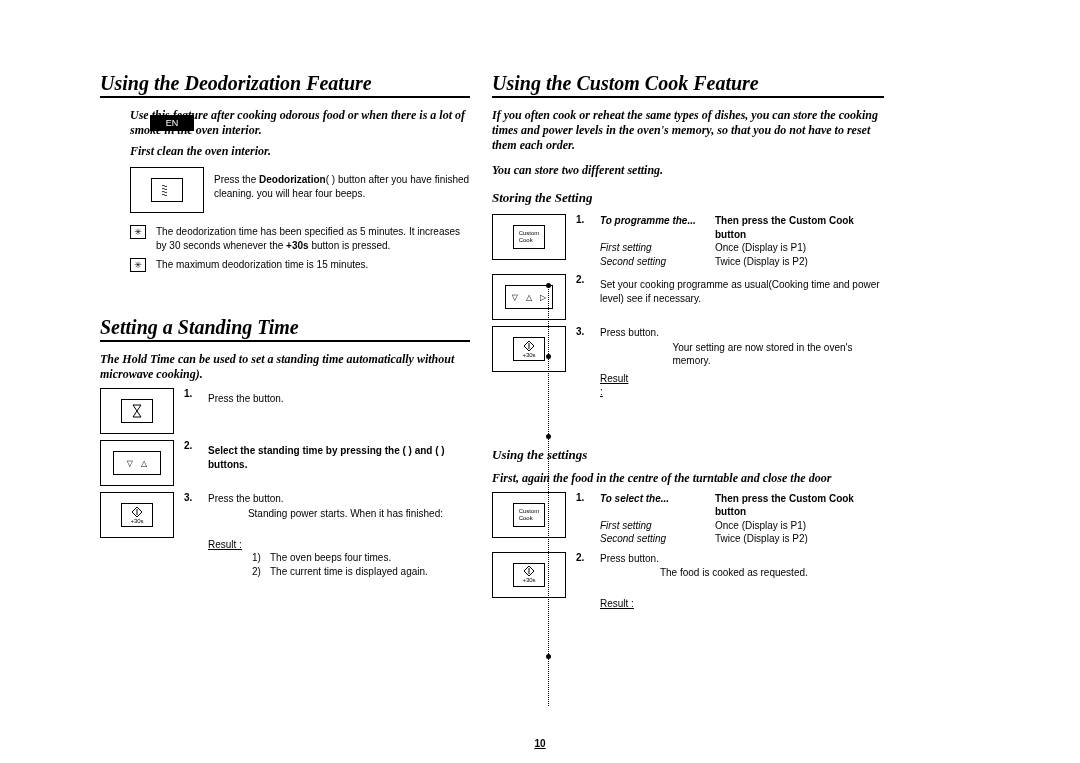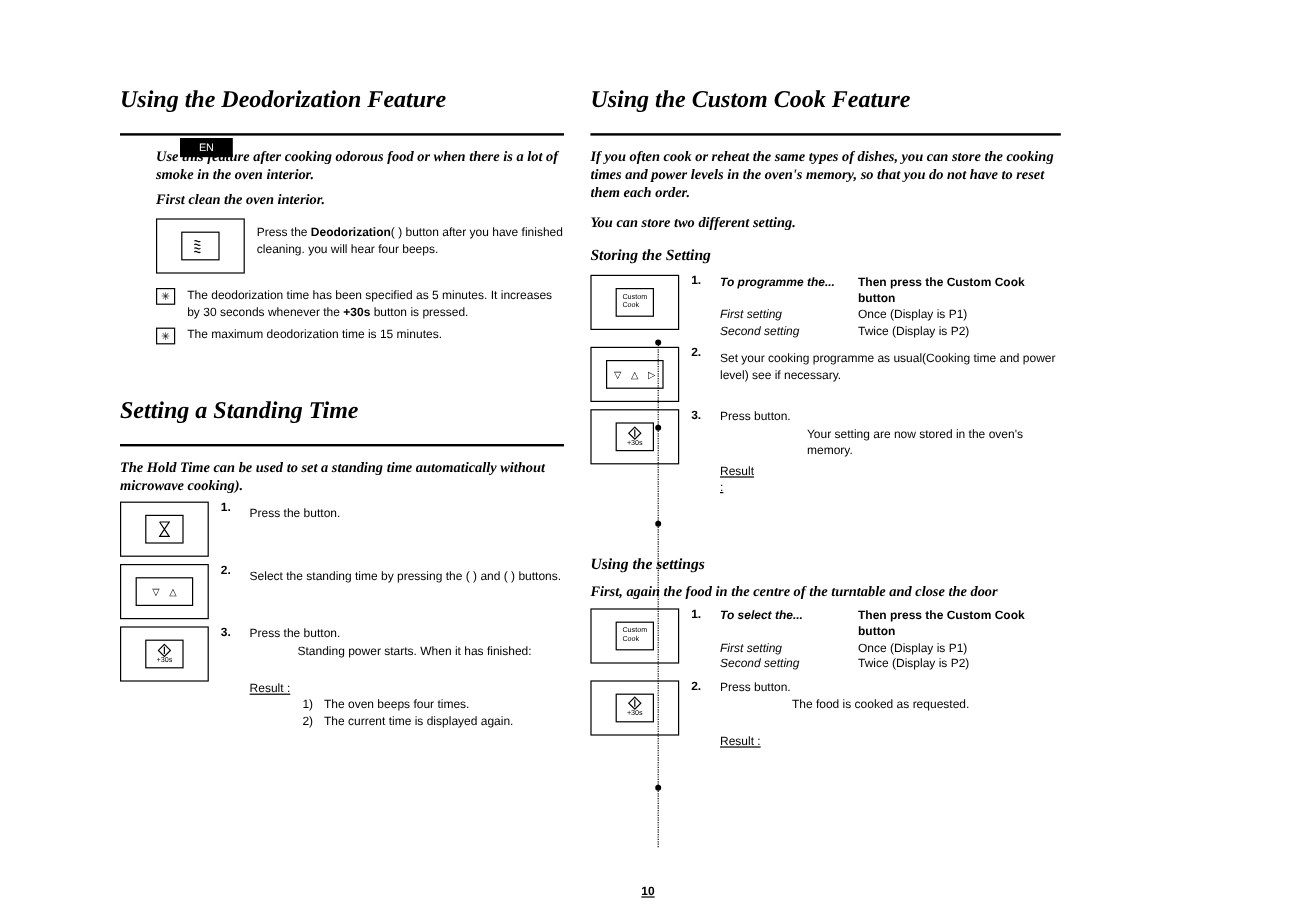--- a/index.html
+++ b/index.html
@@ -38,21 +38,21 @@
   .col {
     width: 370px;
   }
   h1 {
     font-family: 'Times New Roman', Times, serif;
     font-style: italic;
     font-weight: bold;
     font-size: 20px;
     margin: 0 0 2px 0;
     border-bottom: 2.5px solid #000;
-    padding-bottom: 16px;
+    padding-bottom: 1px;
   }
   .h1-gap { height: 38px; }
   .intro {
     font-family: 'Times New Roman', Times, serif;
     font-style: italic;
     font-weight: bold;
     font-size: 12px;
     line-height: 1.25;
     margin: 10px 0 6px 30px;
   }
@@ -255,21 +255,21 @@
       </div>
 
       <div class="row">
         <div class="ovenbox" style="margin-left:0">
           <div class="inner2">
             <span class="tri">▽</span>
             <span class="tri">△</span>
           </div>
         </div>
         <div class="step-n">2.</div>
-        <div class="instr" style="margin-top:4px;">Select the standing time by pressing the (       ) and (       ) buttons.</div>
+        <div class="instr" style="margin-top:4px;font-weight:bold;">Select the standing time by pressing the (       ) and (       ) buttons.</div>
       </div>
 
       <div class="row">
         <div class="ovenbox" style="margin-left:0">
           <div class="inner">
             <div class="stack">
               <svg width="12" height="12" viewBox="0 0 12 12">
                   <path d="M6 1L11 6L6 11L1 6Z M6 3v6" stroke="#000" fill="none" stroke-width="1"></path>
                 </svg>
               <span>+30s</span>

